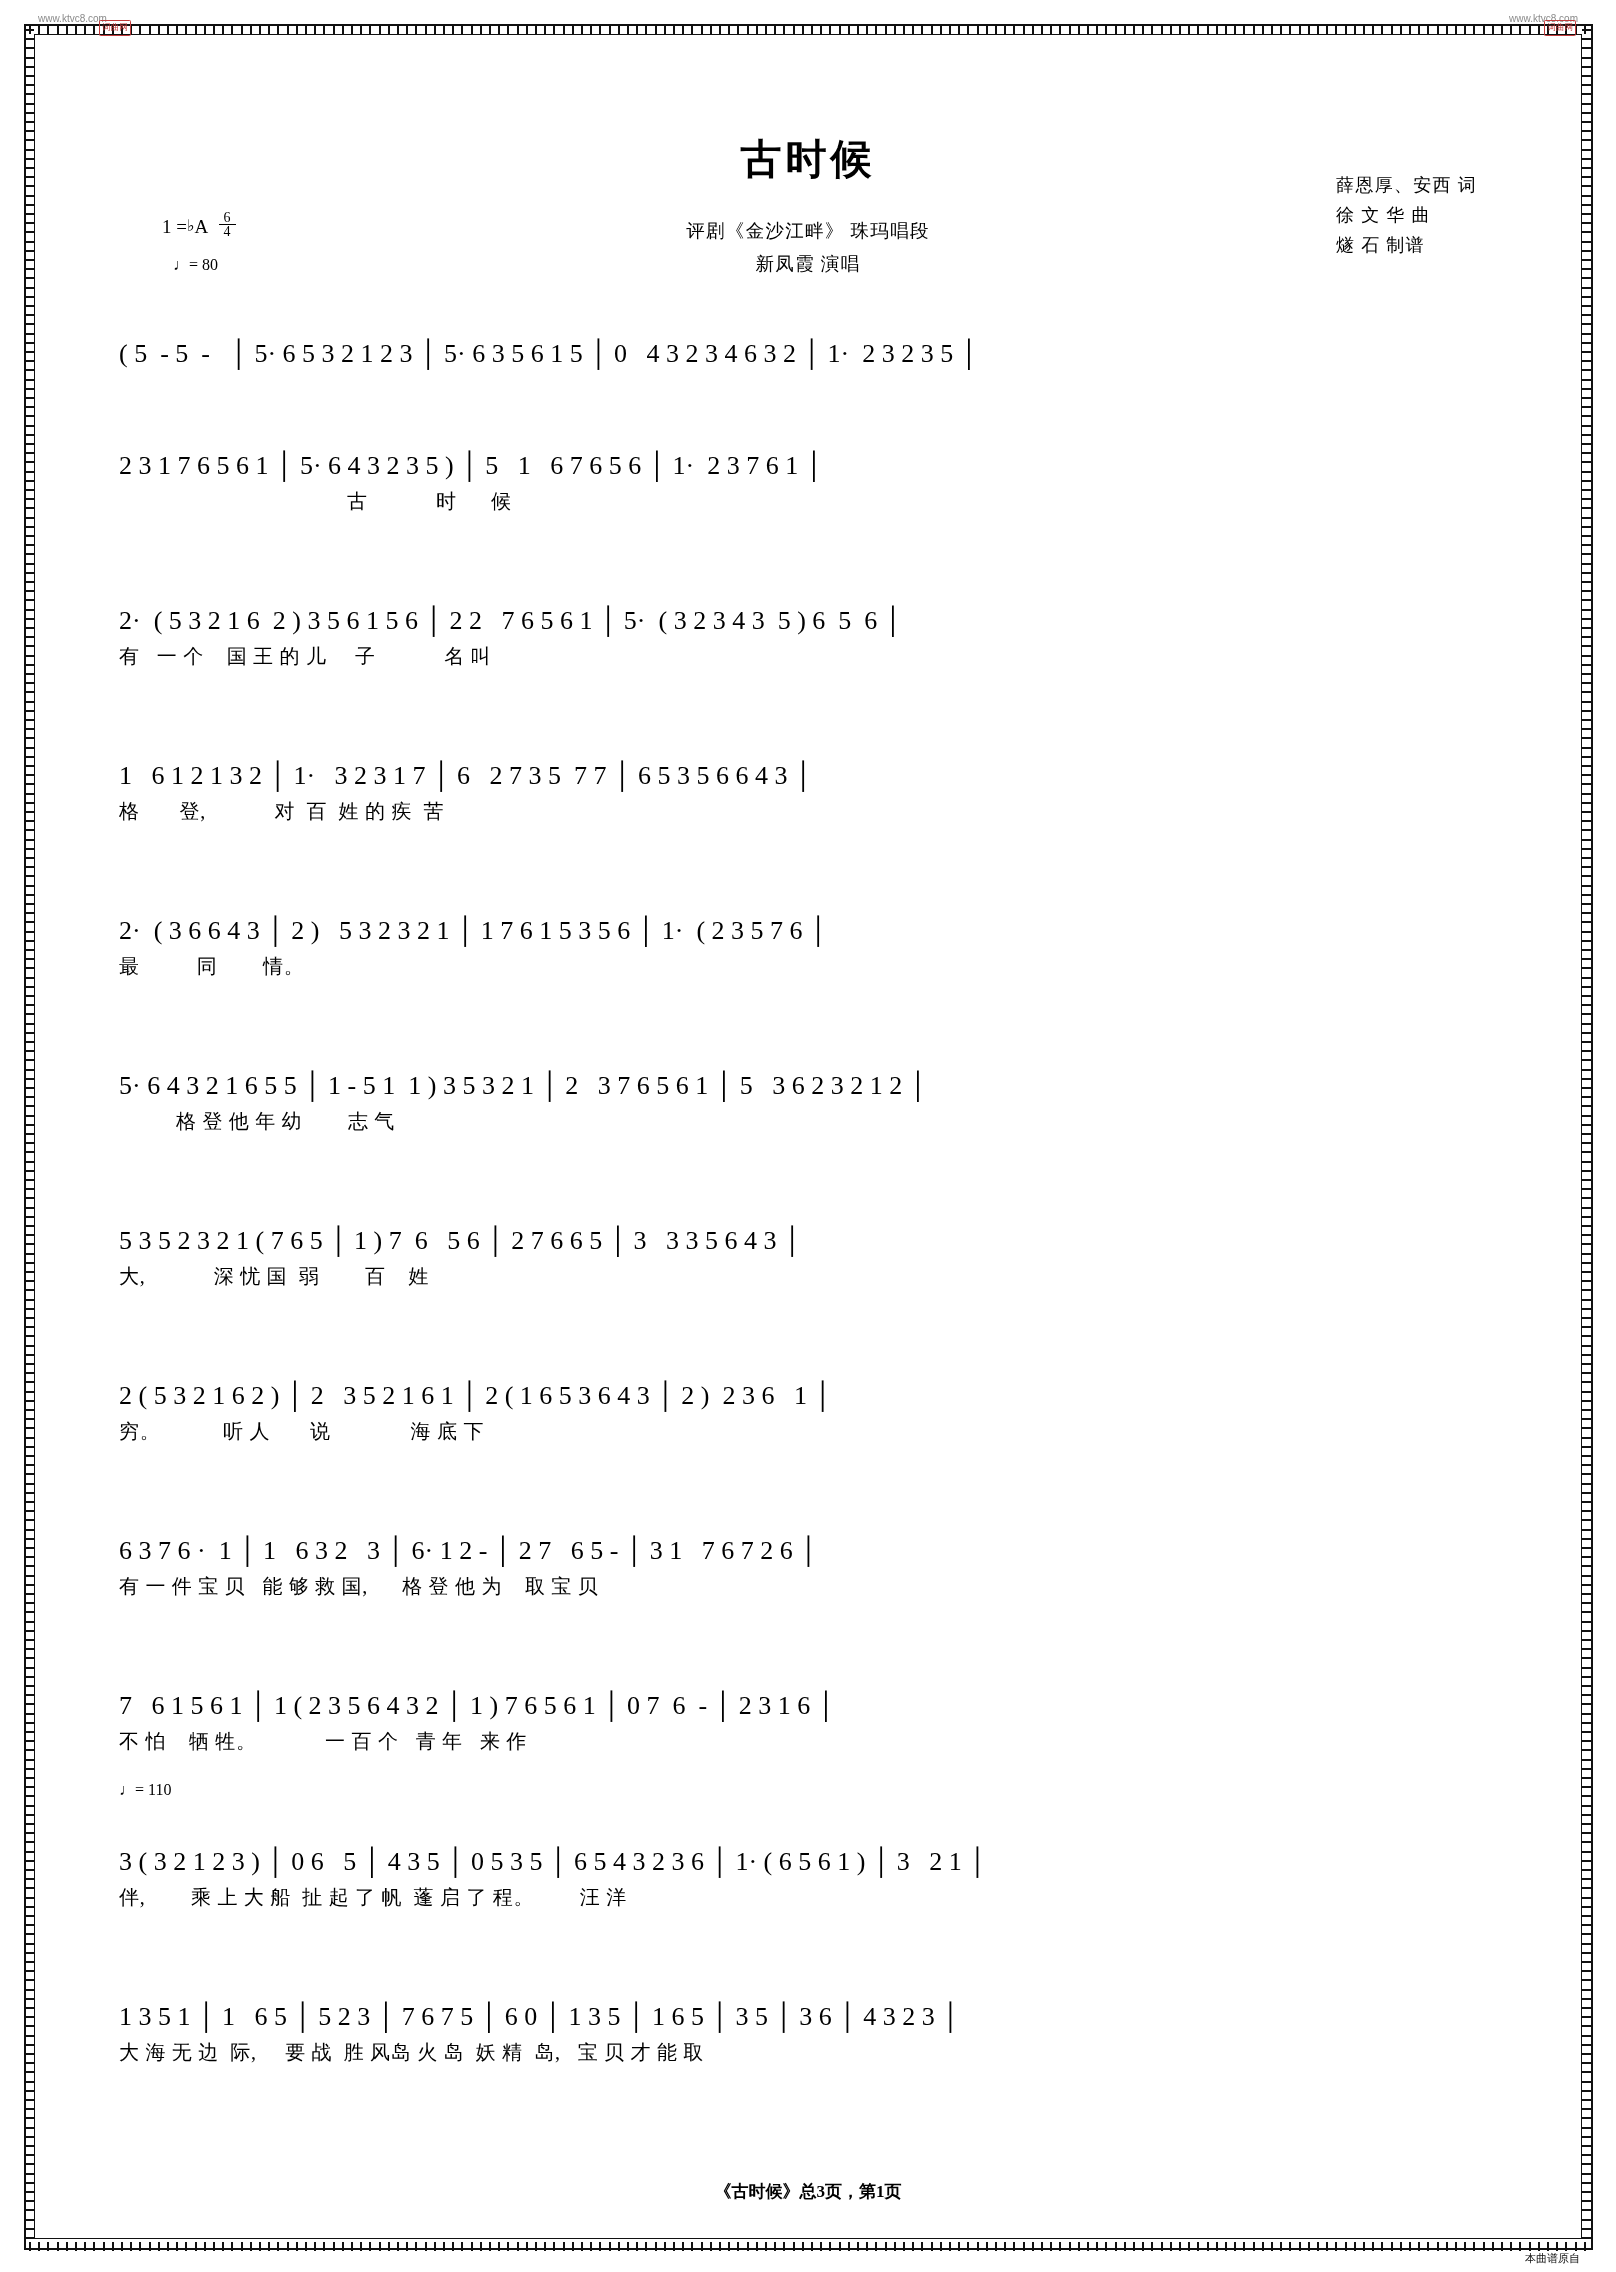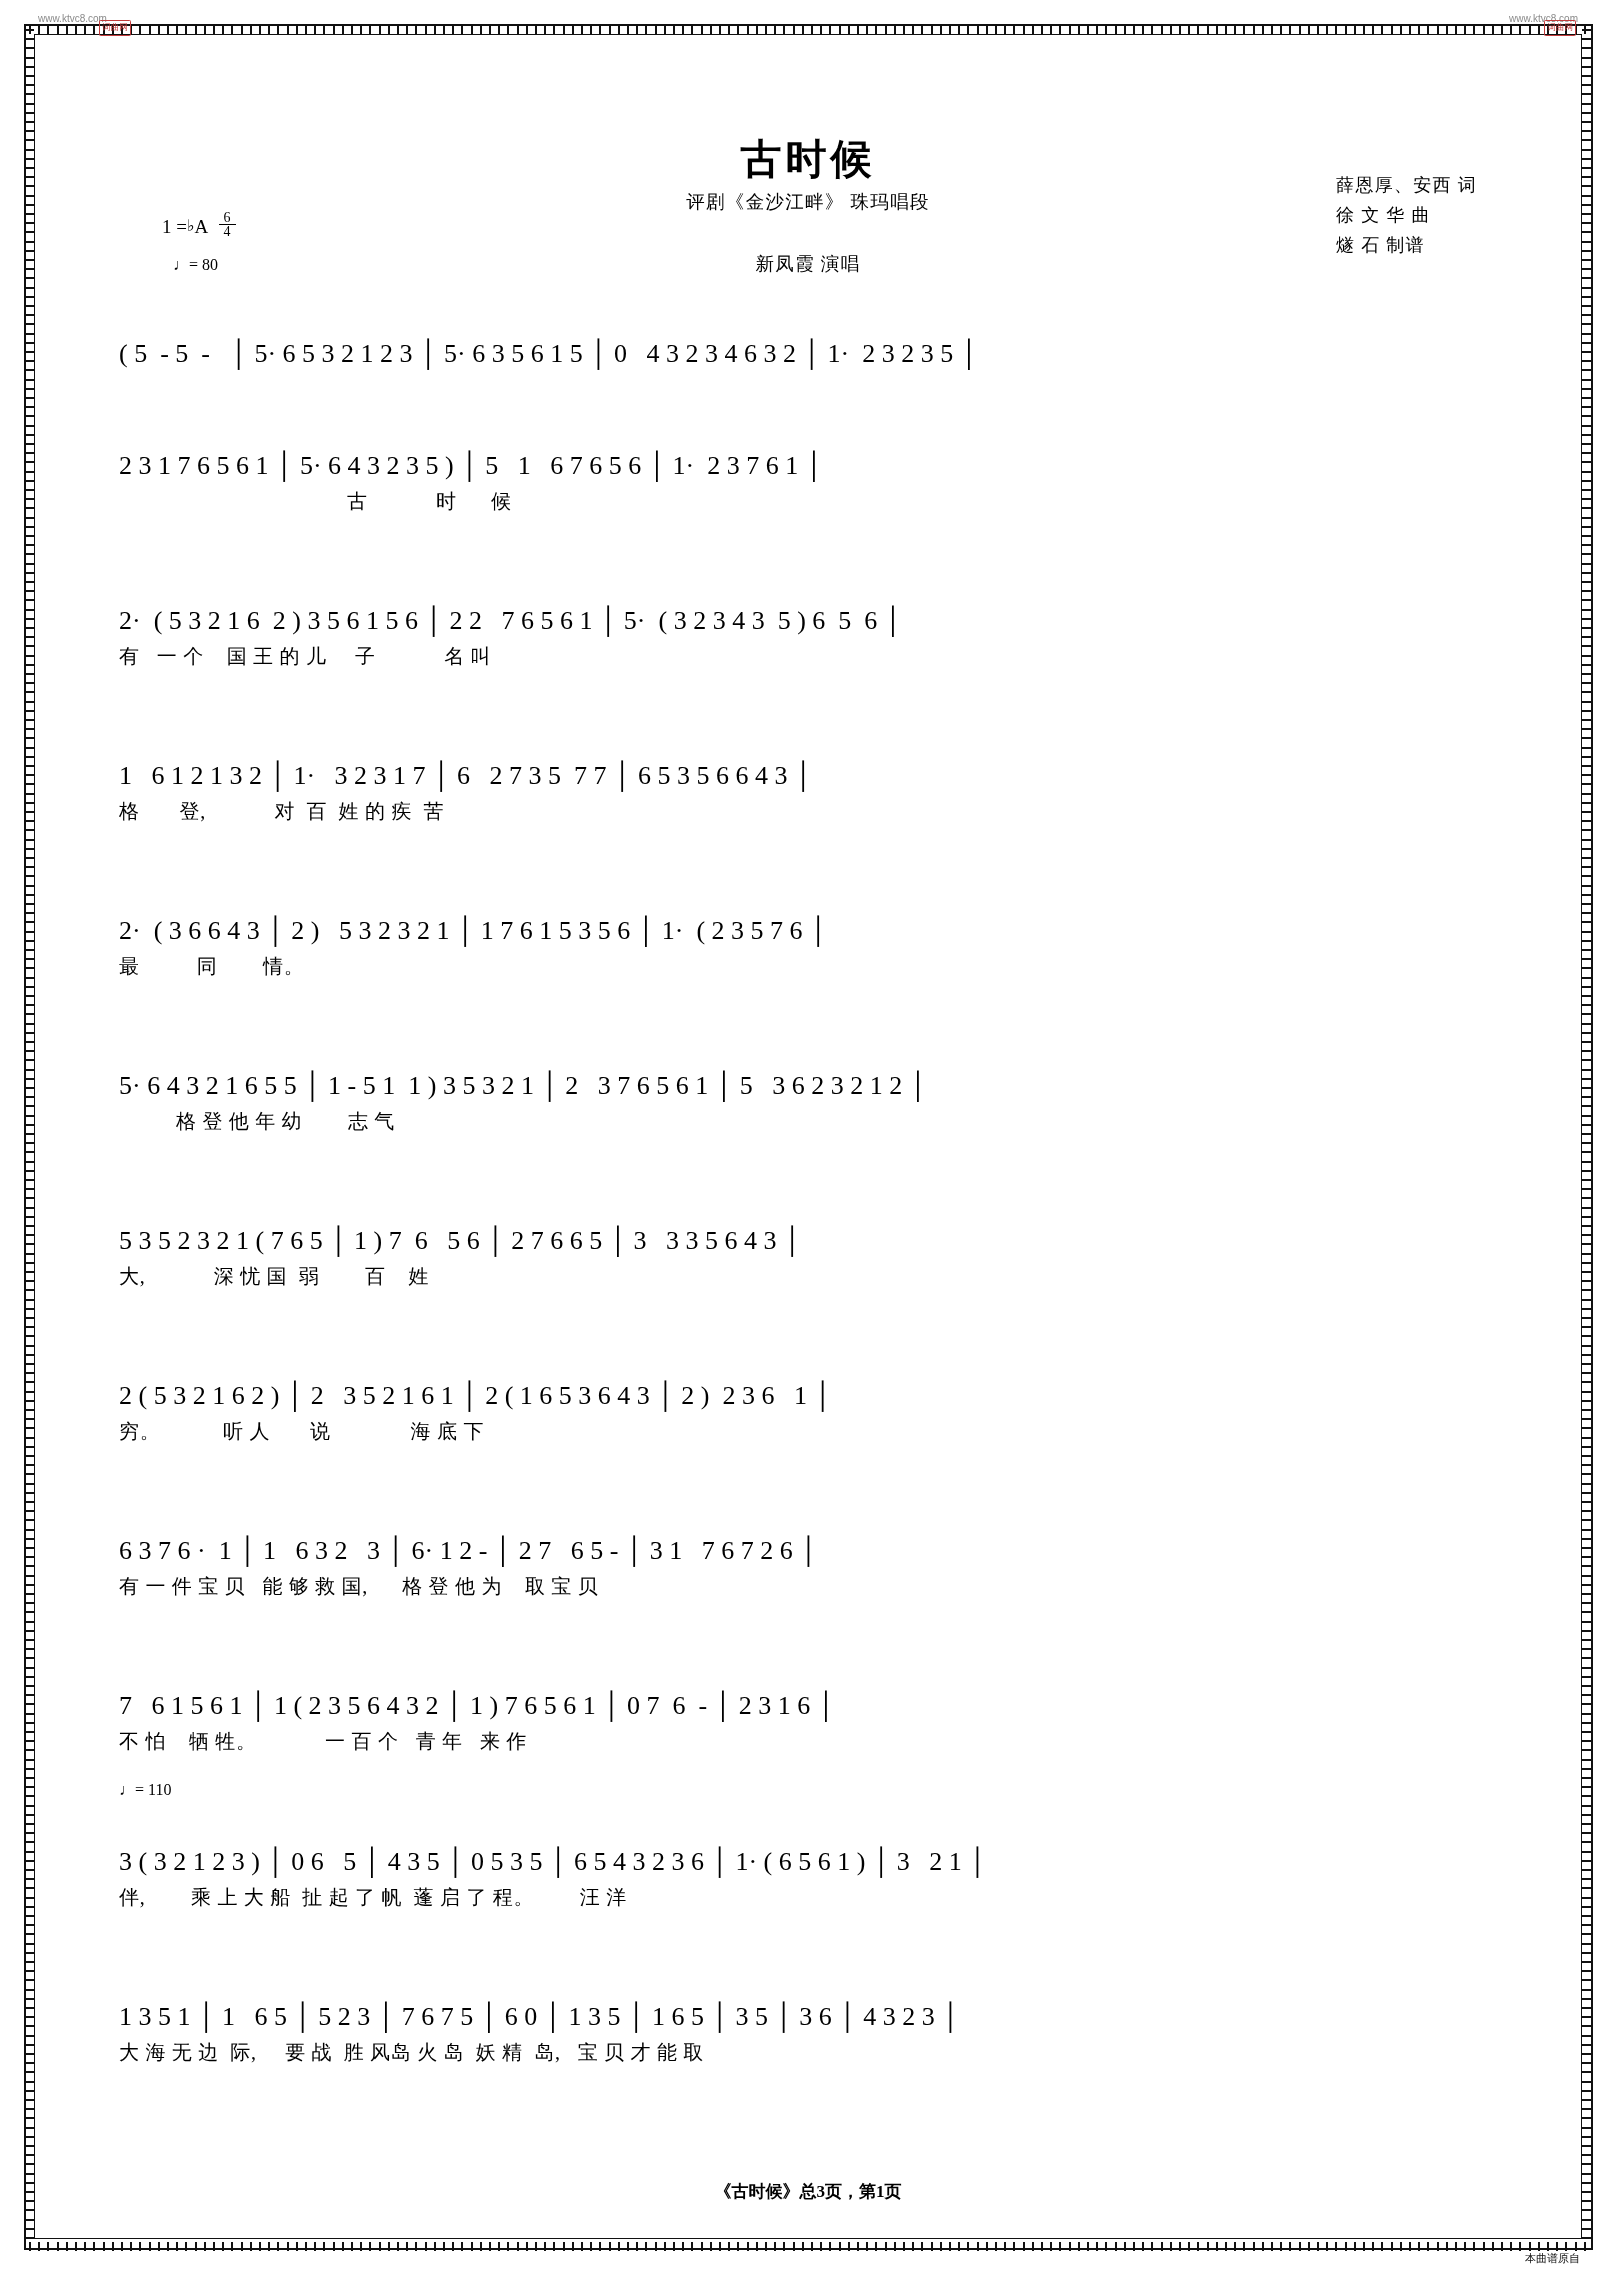--- a/index.html
+++ b/index.html
@@ -99,21 +99,21 @@
     top: 132px;
     text-align: center;
     font-size: 41px;
     font-weight: 700;
     letter-spacing: 4px;
     font-family: "Liberation Serif", serif;
   }
   .subtitle1 {
     position: absolute;
     left: 0; right: 0;
-    top: 189px;
+    top: 218px;
     text-align: center;
     font-size: 18.5px;
     letter-spacing: 1.3px;
   }
   .subtitle2 {
     position: absolute;
     left: 0; right: 0;
     top: 251px;
     text-align: center;
     font-size: 18.5px;

